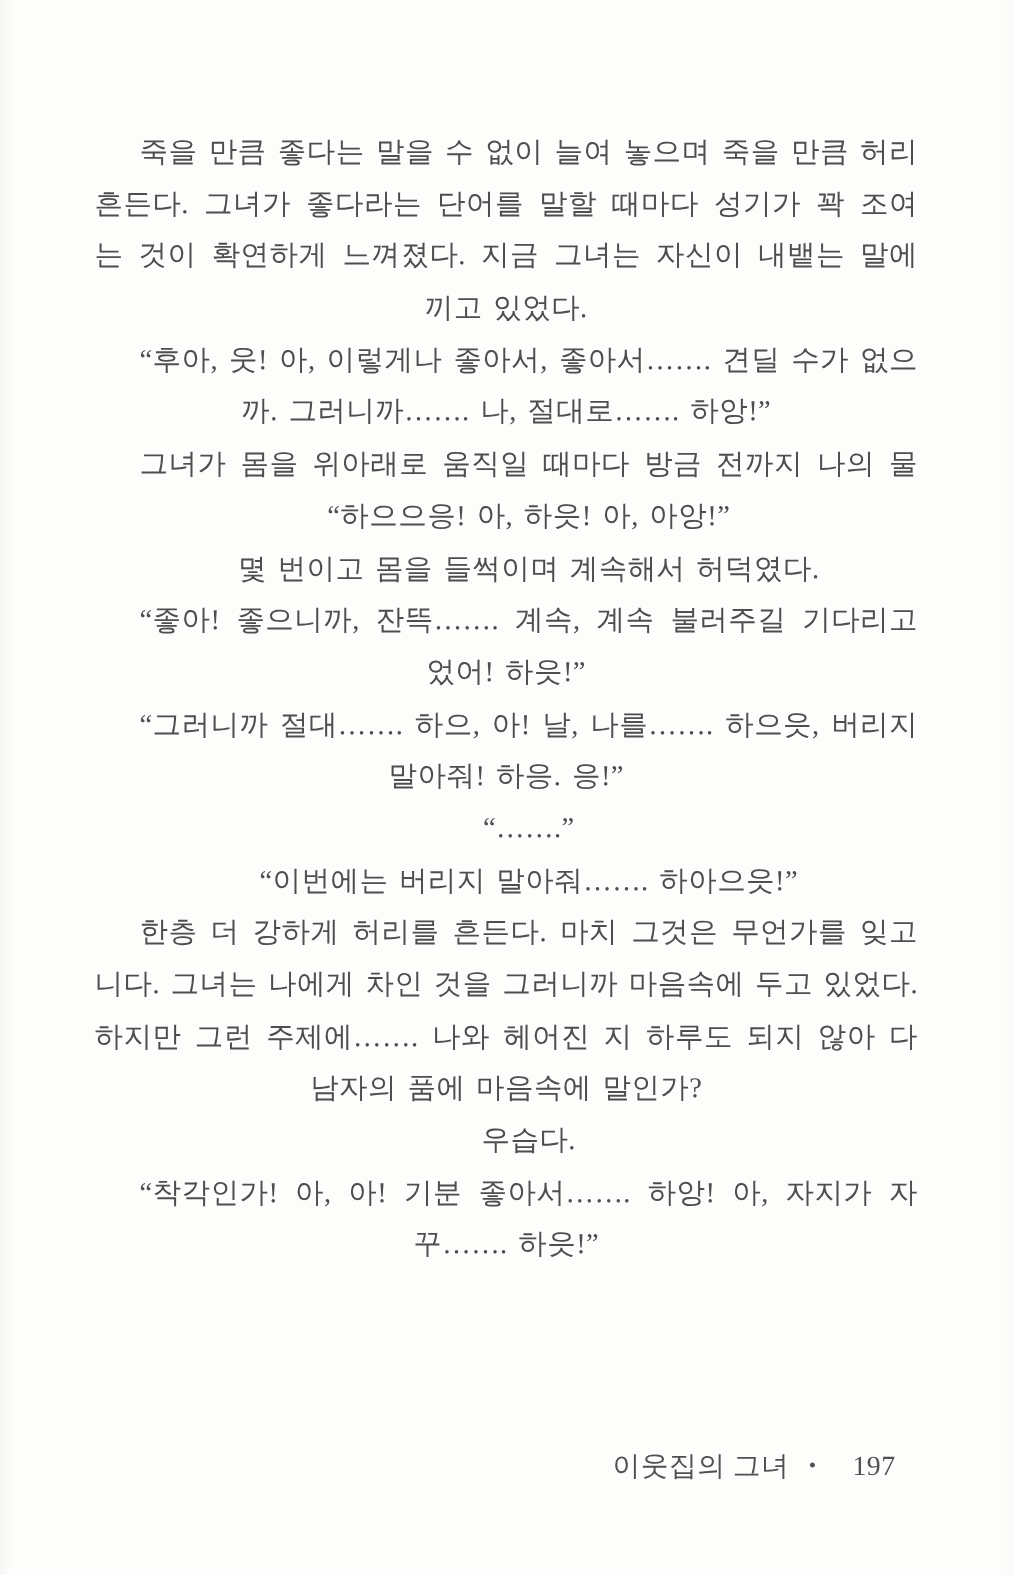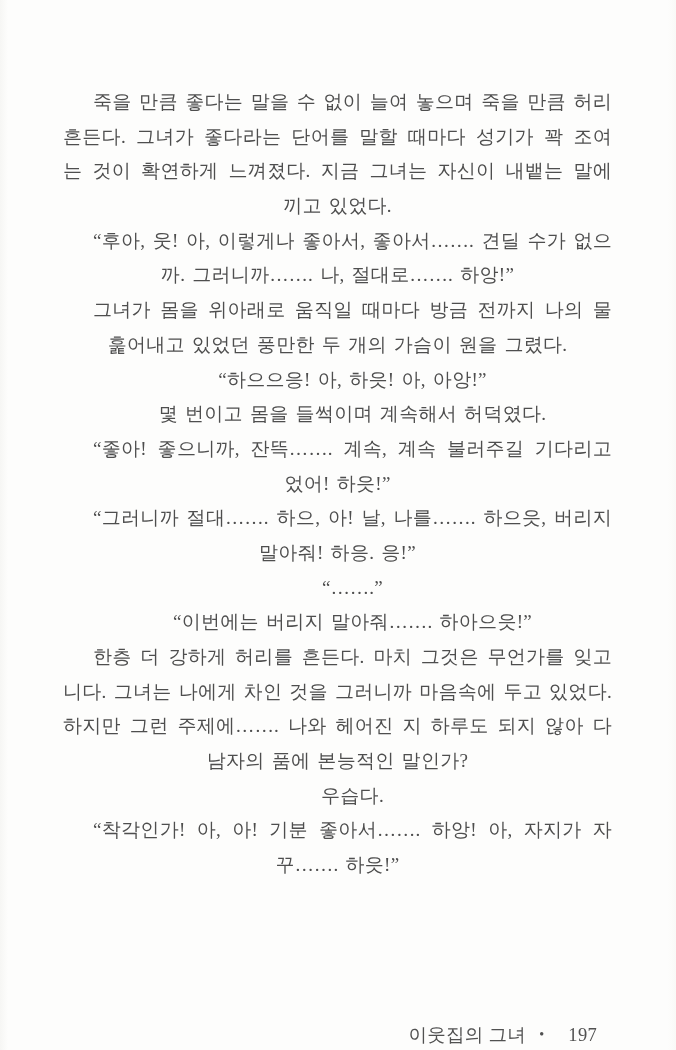--- a/index.html
+++ b/index.html
@@ -39,21 +39,21 @@
   .line.fill {
     white-space: normal;
     text-align: justify;
     text-align-last: justify;
   }
   .line.indent {
     text-indent: 30px;
   }
   .footer {
     position: absolute;
-    top: 1022px;
+    top: 965px;
     right: 79px;
     font-size: 18.5px;
     line-height: 26px;
     color: #515151;
     letter-spacing: 0.3px;
   }
   .footer .sep {
     display: inline-block;
     margin: 0 24px 0 13px;
     font-size: 14px;
@@ -66,33 +66,32 @@
 <div class="page">
 
   <div class="text-block">
       <div class="line indent fill">죽을 만큼 좋다는 말을 수 없이 늘여 놓으며 죽을 만큼 허리를</div>
       <div class="line fill">흔든다. 그녀가 좋다라는 단어를 말할 때마다 성기가 꽉 조여 오</div>
       <div class="line fill">는 것이 확연하게 느껴졌다. 지금 그녀는 자신이 내뱉는 말에 느</div>
       <div class="line">끼고 있었다.</div>
       <div class="line indent fill">“후아, 웃! 아, 이렇게나 좋아서, 좋아서……. 견딜 수가 없으니</div>
       <div class="line">까. 그러니까……. 나, 절대로……. 하앙!”</div>
       <div class="line indent fill">그녀가 몸을 위아래로 움직일 때마다 방금 전까지 나의 물건을</div>
-      <div class="line">훑어내고 있었던 풍만한 두 개의 가슴이 원을 그렸다.</div>
       <div class="line indent">“하으으응! 아, 하읏! 아, 아앙!”</div>
       <div class="line indent">몇 번이고 몸을 들썩이며 계속해서 허덕였다.</div>
       <div class="line indent fill">“좋아! 좋으니까, 잔뜩……. 계속, 계속 불러주길 기다리고 있</div>
       <div class="line">었어! 하읏!”</div>
       <div class="line indent fill">“그러니까 절대……. 하으, 아! 날, 나를……. 하으읏, 버리지</div>
       <div class="line">말아줘! 하응. 응!”</div>
       <div class="line indent">“…….”</div>
       <div class="line indent">“이번에는 버리지 말아줘……. 하아으읏!”</div>
       <div class="line indent fill">한층 더 강하게 허리를 흔든다. 마치 그것은 무언가를 잊고 싶</div>
       <div class="line fill">니다. 그녀는 나에게 차인 것을 그러니까 마음속에 두고 있었다.</div>
       <div class="line fill">하지만 그런 주제에……. 나와 헤어진 지 하루도 되지 않아 다른</div>
-      <div class="line">남자의 품에 본능적인 말인가?</div>
+      <div class="line">남자의 품에 마음속에 말인가?</div>
       <div class="line indent">우습다.</div>
       <div class="line indent fill">“착각인가! 아, 아! 기분 좋아서……. 하앙! 아, 자지가 자</div>
       <div class="line">꾸……. 하읏!”</div>
     </div>
 
   <div class="footer">
     <span>이웃집의 그녀</span><span class="sep">•</span><span>197</span>
   </div>
 
 </div>

